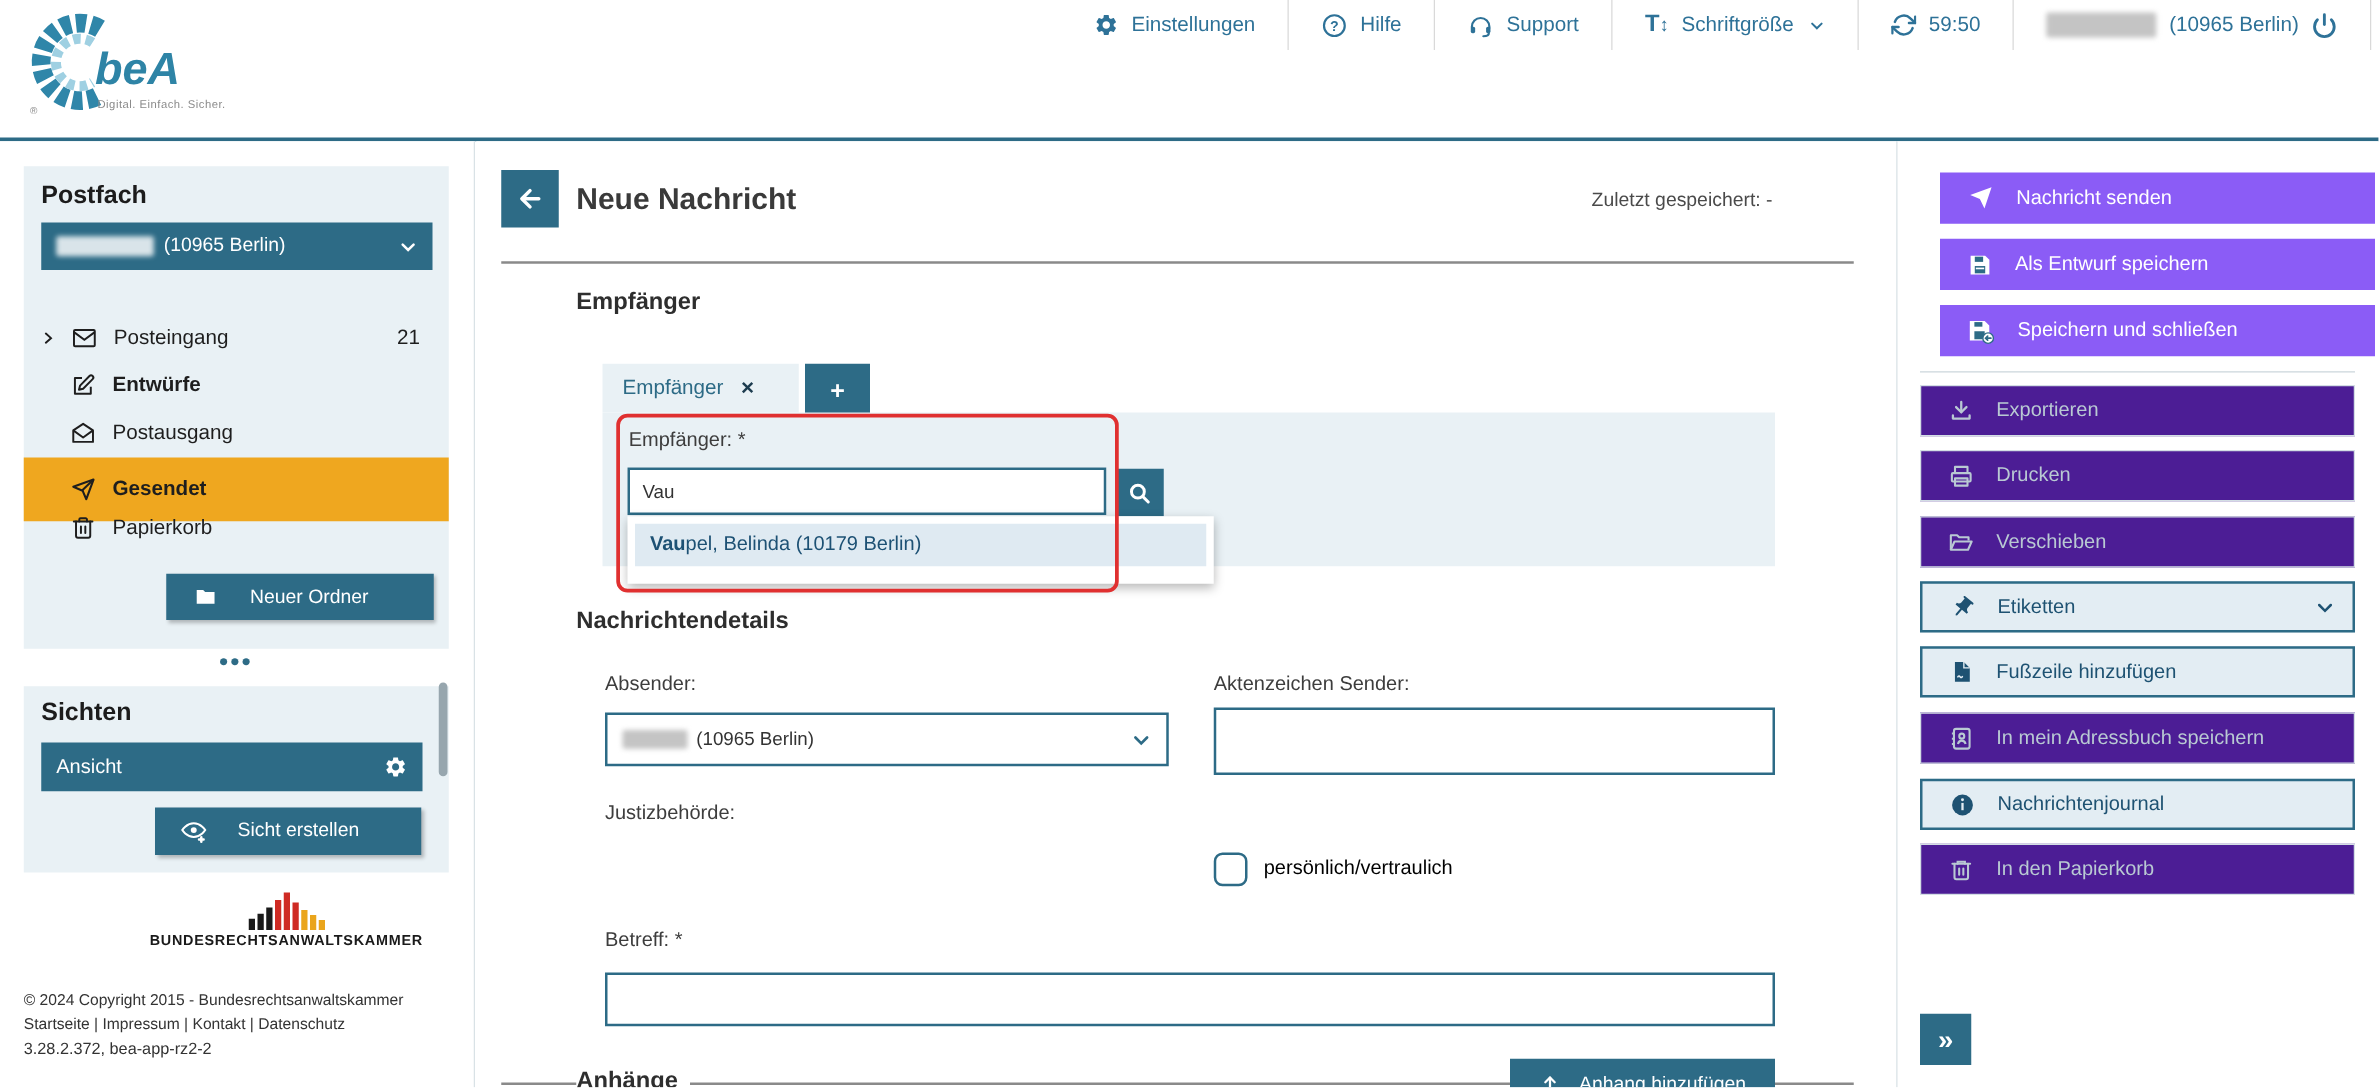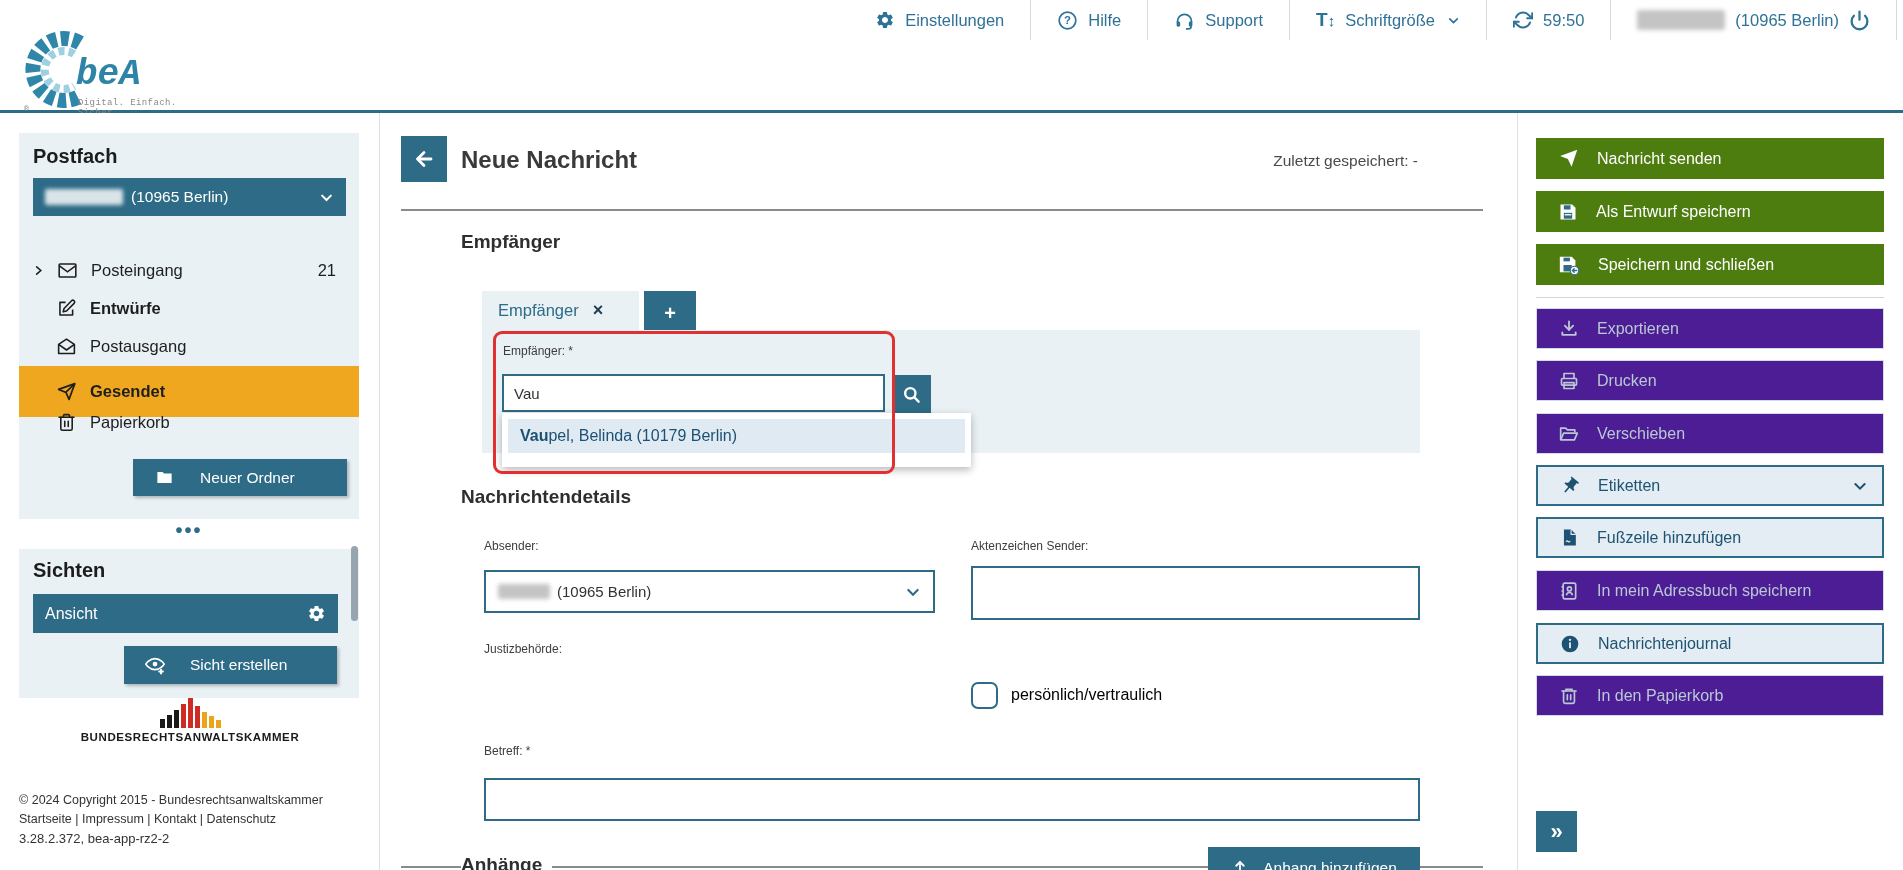--- a/index.html
+++ b/index.html
@@ -9,21 +9,21 @@
   svg{display:block;}
   
   #topbar{position:absolute;left:0;top:0;width:1903px;height:110px;background:#fff;border-bottom:3px solid #2d6b86;}
   #topnav{position:absolute;top:0;right:0;height:40px;display:flex;align-items:stretch;}
   .nav-item{display:flex;align-items:center;gap:10px;padding:0 26px;border-right:1px solid #d9d9d9;
             color:#2e7298;font-size:16.5px;cursor:pointer;}
   .nav-item .chev{margin-left:2px;}
   
   .h-big{font-size:20px;font-weight:bold;color:#1c1c1c;}
   .h-sec{font-size:19px;font-weight:bold;color:#2e2e2e;}
-  .lbl{font-size:12px;color:#3d3d3d;text-align:center;}
+  .lbl{font-size:16px;color:#3d3d3d;text-align:center;}
   .tealbtn{background:#2d6b86;color:#fff;display:flex;align-items:center;cursor:pointer;}
   .redact{background:#c4c4c4;border-radius:2px;filter:blur(2px);display:inline-block;}
   .redact-light{background:rgba(255,255,255,.82);border-radius:2px;filter:blur(2px);display:inline-block;}
   .field{background:#fff;border:2px solid #2d6b86;box-sizing:border-box;font-size:15px;color:#333;}
   .selectbox{background:#fff;border:2px solid #2d6b86;box-sizing:border-box;font-size:15px;color:#333;
              display:flex;align-items:center;padding:0 12px;cursor:pointer;}
   .selectbox .grow{flex:1;}
   input.field{padding:0 10px;font-family:"Liberation Sans",sans-serif;outline:none;}
   
   #sidebar{position:absolute;left:0;top:113px;width:380px;height:757px;background:#fff;border-right:1px solid #d9e2e6;box-sizing:border-box;}
@@ -36,32 +36,32 @@
   .tab1{display:flex;align-items:center;gap:14px;background:#e9f1f5;color:#2d6b86;font-size:16.5px;
         padding:0 16px;cursor:pointer;}
   .tab1 .x{color:#1d3c4f;font-weight:bold;font-size:18px;cursor:pointer;}
   .popup{background:#fff;box-shadow:0 3px 8px rgba(0,0,0,.28);padding:6px;box-sizing:border-box;}
   .sugg{height:34px;background:#dfeaf2;display:flex;align-items:center;padding:0 12px;
         font-size:16px;color:#1d5174;cursor:pointer;}
   
   #rail{position:absolute;left:1517px;top:113px;width:386px;height:757px;background:#fff;border-left:1px solid #d9e2e6;box-sizing:border-box;}
   .rb{position:absolute;left:18px;width:348px;height:41px;display:flex;align-items:center;gap:18px;
       padding:0 14px 0 22px;box-sizing:border-box;font-size:16px;cursor:pointer;}
-  .rb-primary{background:#4d7c0f;color:#fff;}
+  .rb-primary{background:#8b5cf6;color:#fff;margin-left:16px;}
   .rb-light{background:#e3edf3;border:2px solid #2d6b86;color:#1e5272;}
   .rb-off{background:#4c1d95;border:1px solid #d3dee4;color:#b9c9d3;cursor:default;}
   .rb .tail{margin-left:auto;}
 </style>
 </head>
 <body>
 
 <div id="app">
 
   <div id="topbar">
-    <div class="abs" style="left:18px;top:20px;width:200px;height:98px;font-family:Liberation Mono, monospace;">
+    <div class="abs" style="left:18px;top:0;width:200px;height:98px;">
       <svg width="95" height="98" viewBox="0 0 95 98">
         <path d="M62,23 A31,31 0 1 0 62,76" fill="none" stroke="#2f86a9" stroke-width="15" stroke-dasharray="8 4"></path>
         <path d="M56,34 A19,19 0 1 0 56,66" fill="none" stroke="#9fd0e2" stroke-width="8" stroke-dasharray="6 4"></path>
       </svg>
       <div class="abs" style="left:58px;top:34px;font-size:36px;font-weight:bold;font-style:italic;color:#2e84a6;">beA</div>
       <div class="abs" style="left:6px;top:84px;font-size:8px;color:#8a8a8a;">®</div>
       <div class="abs" style="left:60px;top:78px;font-size:9px;color:#8a8a8a;letter-spacing:.4px;">Digital. Einfach. Sicher.</div>
     </div>
 
     <div id="topnav">
@@ -230,21 +230,21 @@
               <circle cx="12" cy="11" r="2.6" fill="#fff" stroke="none"></circle>
               <path d="M18.6 17.2v4M16.6 19.2h4" stroke-width="2.2"></path>
             </svg>
         </span>
         <span>Sicht erstellen</span>
       </div>
     </div>
 
     <div class="abs" style="left:351px;top:433px;width:7px;height:75px;background:#97a6ae;border-radius:4px;"></div>
 
-    <div class="abs" style="left:0;top:583px;width:380px;">
+    <div class="abs" style="left:0;top:599px;width:380px;padding-left:39px;">
       <div style="display:flex;align-items:flex-end;justify-content:center;gap:2px;height:32px;">
         <div style="width:5px;height:9px;background:#1a1a1a;"></div>
         <div style="width:5px;height:13px;background:#1a1a1a;"></div>
         <div style="width:5px;height:18px;background:#1a1a1a;"></div>
         <div style="width:5px;height:24px;background:#cf2b24;"></div>
         <div style="width:5px;height:30px;background:#cf2b24;"></div>
         <div style="width:5px;height:22px;background:#cf2b24;"></div>
         <div style="width:5px;height:16px;background:#eaa51c;"></div>
         <div style="width:5px;height:12px;background:#eaa51c;"></div>
         <div style="width:5px;height:8px;background:#eaa51c;"></div>

